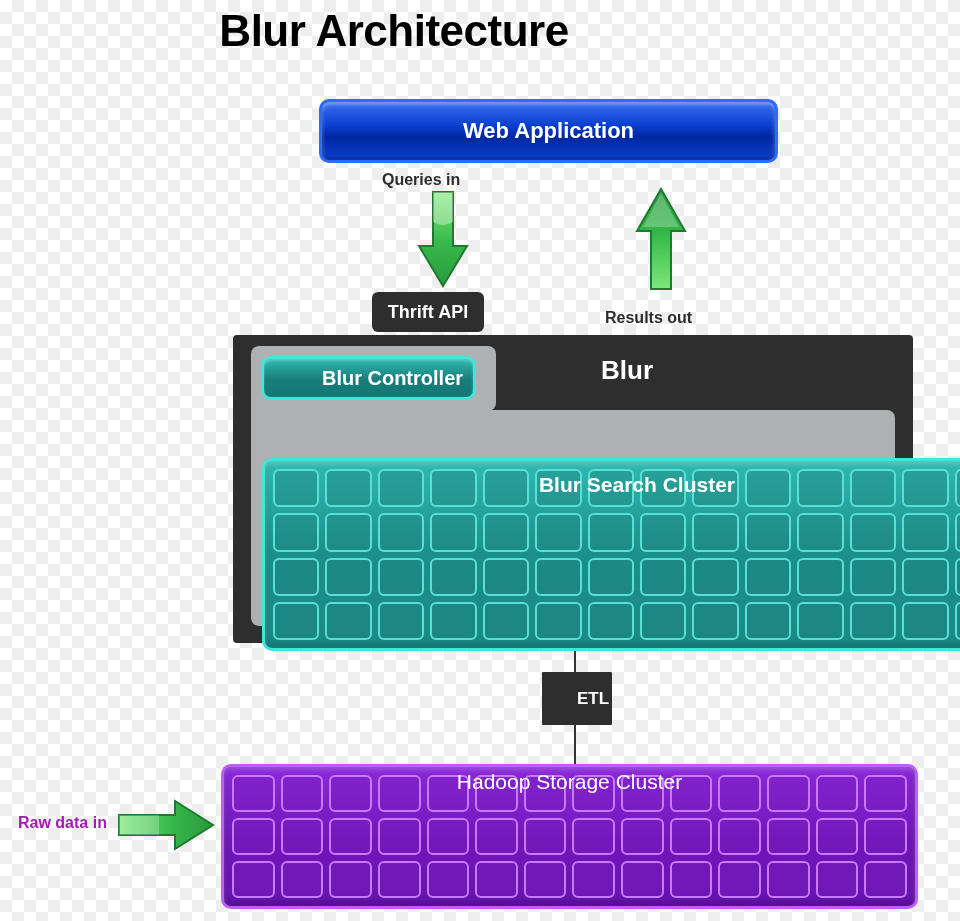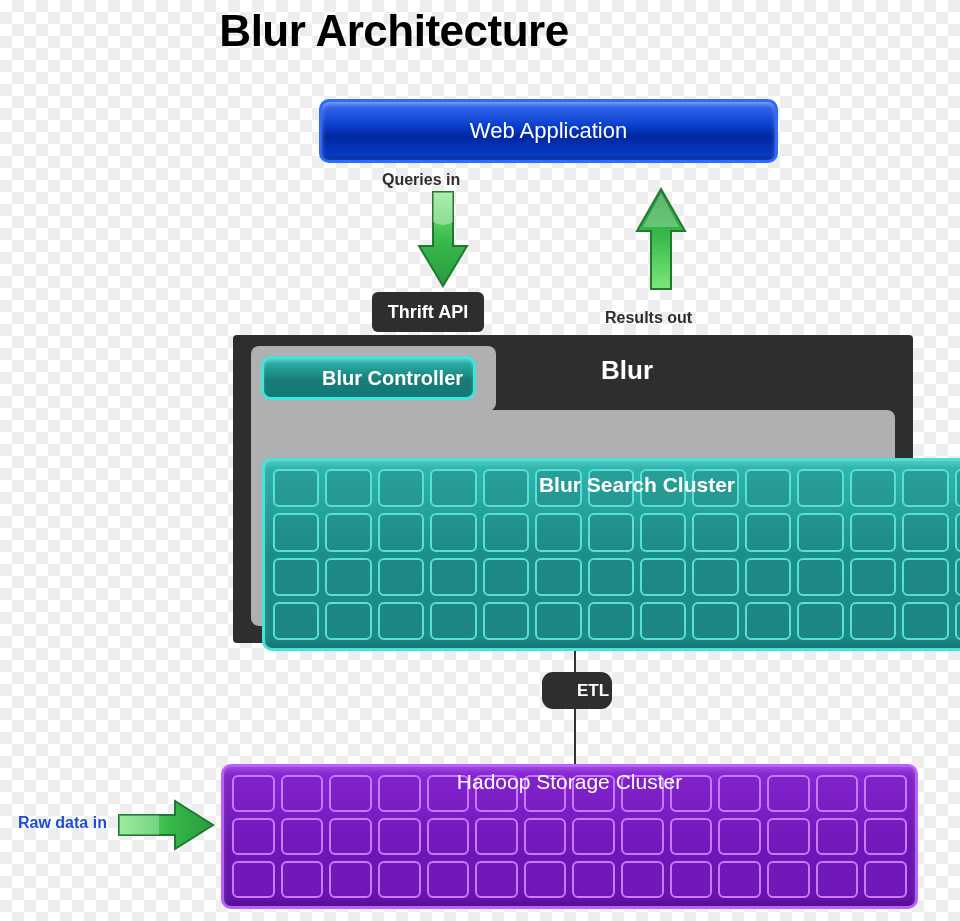--- a/index.html
+++ b/index.html
@@ -32,21 +32,21 @@
       left: 319px;
       top: 99px;
       width: 459px;
       height: 64px;
       border-radius: 10px;
       background: linear-gradient(to bottom, #3a6ff0 0%, #0b3fcf 40%, #0027a0 60%, #0b3fcf 100%);
       border: 3px solid #2b6bff;
       box-shadow: inset 0 2px 4px rgba(255,255,255,0.4), inset 0 -2px 3px rgba(0,0,0,0.3);
       color: #fff;
       font-size: 22px;
-      font-weight: 400;
+      font-weight: 700;
       display: flex;
       align-items: center;
       justify-content: center;
     }
     .q-in-label {
       position: absolute;
       left: 382px;
       top: 171px;
       font-size: 16px;
       font-weight: 700;
@@ -188,29 +188,29 @@
       width: 2px;
       height: 122px;
       background: #333;
       z-index: 0;
     }
     .etl {
       position: absolute;
       left: 542px;
       top: 672px;
       width: 70px;
-      height: 37px;
+      height: 53px;
       background: #2e2e2e;
       color: #fff;
       font-size: 17px;
       font-weight: 700;
       display: flex;
       align-items: center;
       justify-content: center;
-      border-radius: 11px;
+      border-radius: 1px;
       z-index: 2;
       padding-left: 32px;
     }
     
     .hadoop {
       position: absolute;
       left: 221px;
       top: 764px;
       width: 697px;
       height: 145px;
@@ -244,21 +244,21 @@
       font-size: 21px;
       font-weight: 400;
       z-index: 4;
     }
     .raw-in-label {
       position: absolute;
       left: 18px;
       top: 814px;
       font-size: 16px;
       font-weight: 700;
-      color: #1d4ed8;
+      color: #a21caf;
     }
   </style>
 </head>
 <body>
 
 <div class="title">Blur Architecture</div>
 
 <div class="web-app">
   <span>Web Application</span>
 </div>

